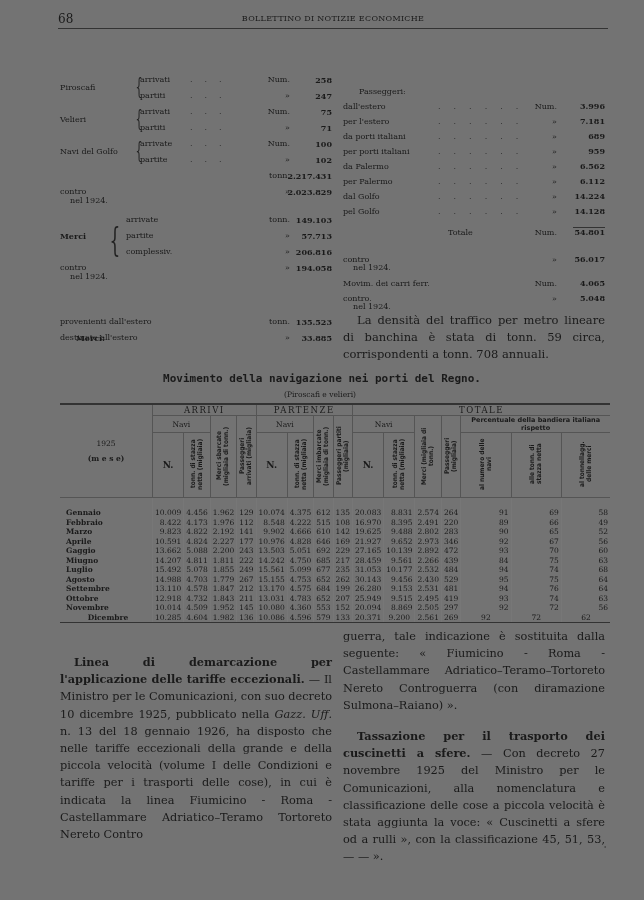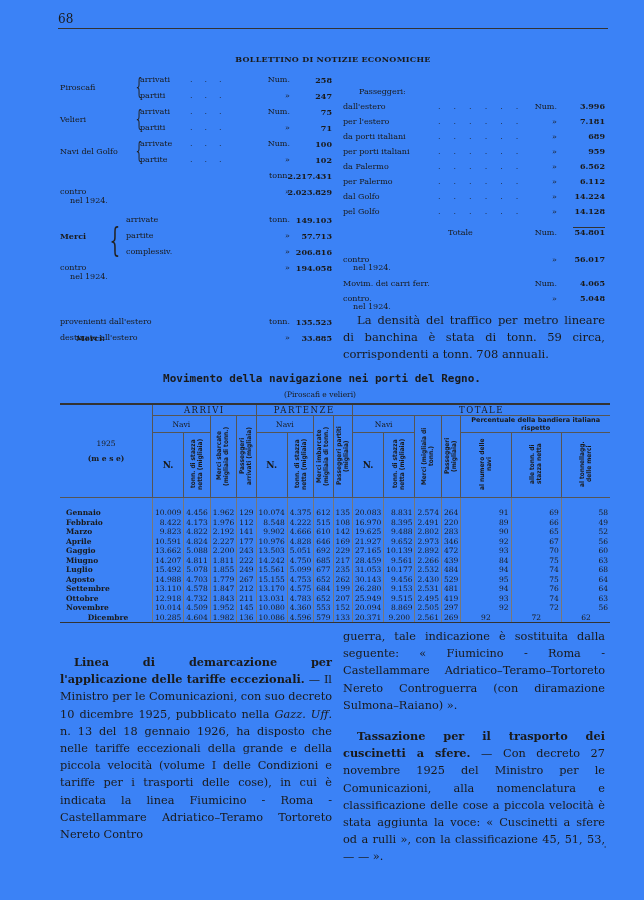--- a/index.html
+++ b/index.html
@@ -1,21 +1,21 @@
 <!DOCTYPE html>
 <html><head>
 <meta charset="utf-8">
 <style>
   html, body { margin:0; padding:0; background:#fff; }
   body { width:644px; height:900px; position:relative; overflow:hidden;
          font-family:"DejaVu Serif","Liberation Serif",serif; color:#1a1a1a; }
-  .page { position:absolute; left:0; top:0; width:644px; height:900px; background:#3b82f6; }
+  .page { position:absolute; left:0; top:0; width:644px; height:900px; background:#737373; }
   .hdr { position:absolute; left:58px; top:12px; width:550px; height:16px; border-bottom:1.5px solid #333; }
   .pgno { position:absolute; left:0; top:0; font-size:12px; }
-  .runhead { position:absolute; left:0; right:0; top:2px; text-align:center; font-size:8px; letter-spacing:0.3px; font-weight:bold;margin-top:40px; }
+  .runhead { position:absolute; left:0; right:0; top:2px; text-align:center; font-size:8px; letter-spacing:0.3px; font-weight:normal; }
 
   .col-left { position:absolute; left:60px; top:72px; width:272px; font-size:8px; }
   .col-right { position:absolute; left:343px; top:84px; width:262px; font-size:8px; }
   .row { position:relative; height:16px; line-height:16px; white-space:nowrap; }
   .row .lbl { position:absolute; left:0; }
   .row .sub { position:absolute; left:80px; }
   .row .dots { position:absolute; left:130px; letter-spacing:12px; }
   .row .unit { position:absolute; right:42px; }
   .row .val { position:absolute; right:0; font-weight:bold; }
   .brace { position:absolute; left:72px; font-size:22px; line-height:1; transform:scaleX(0.5); color:#222; }

